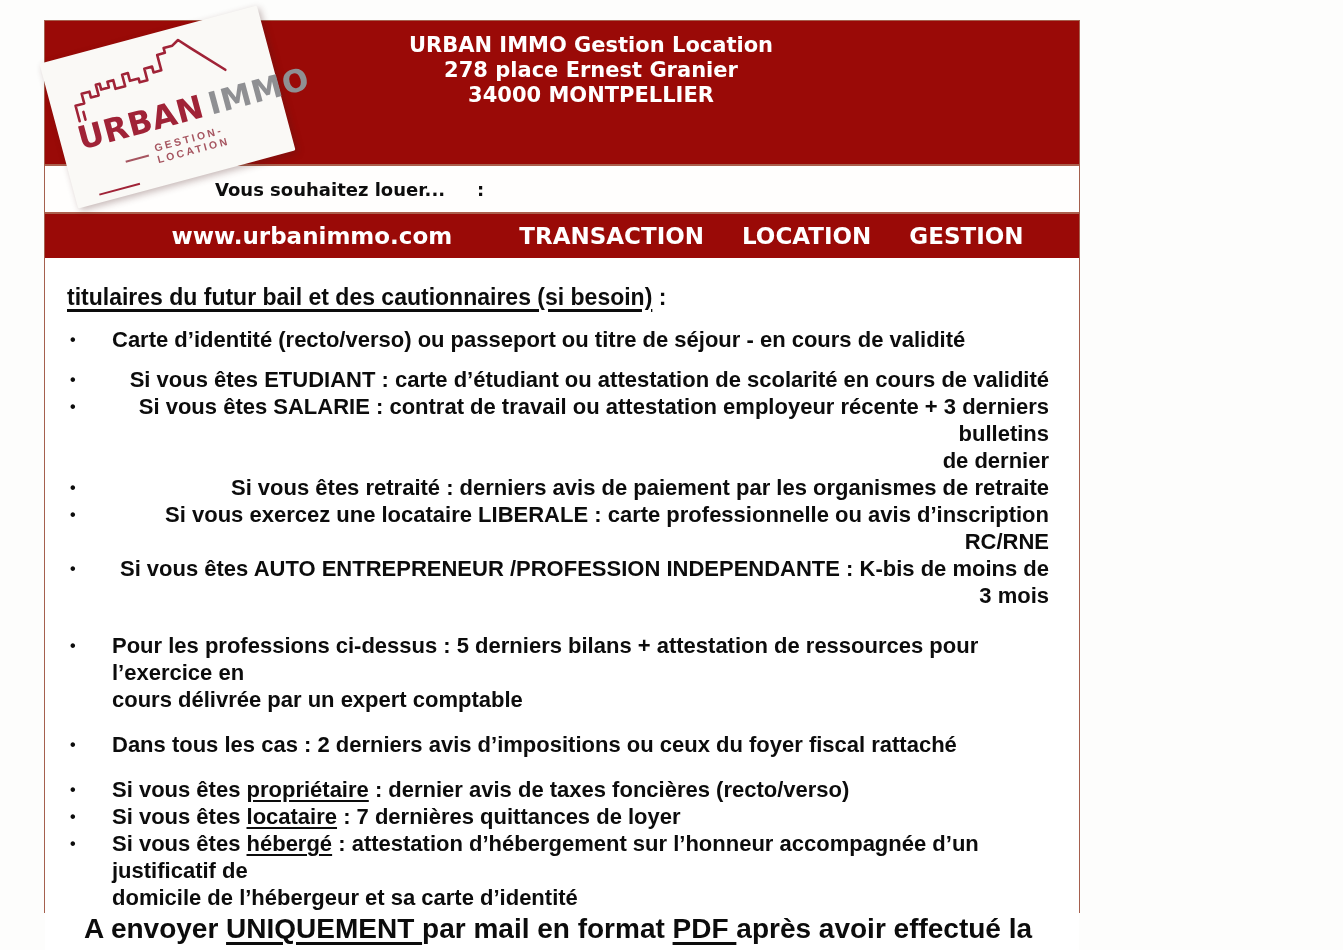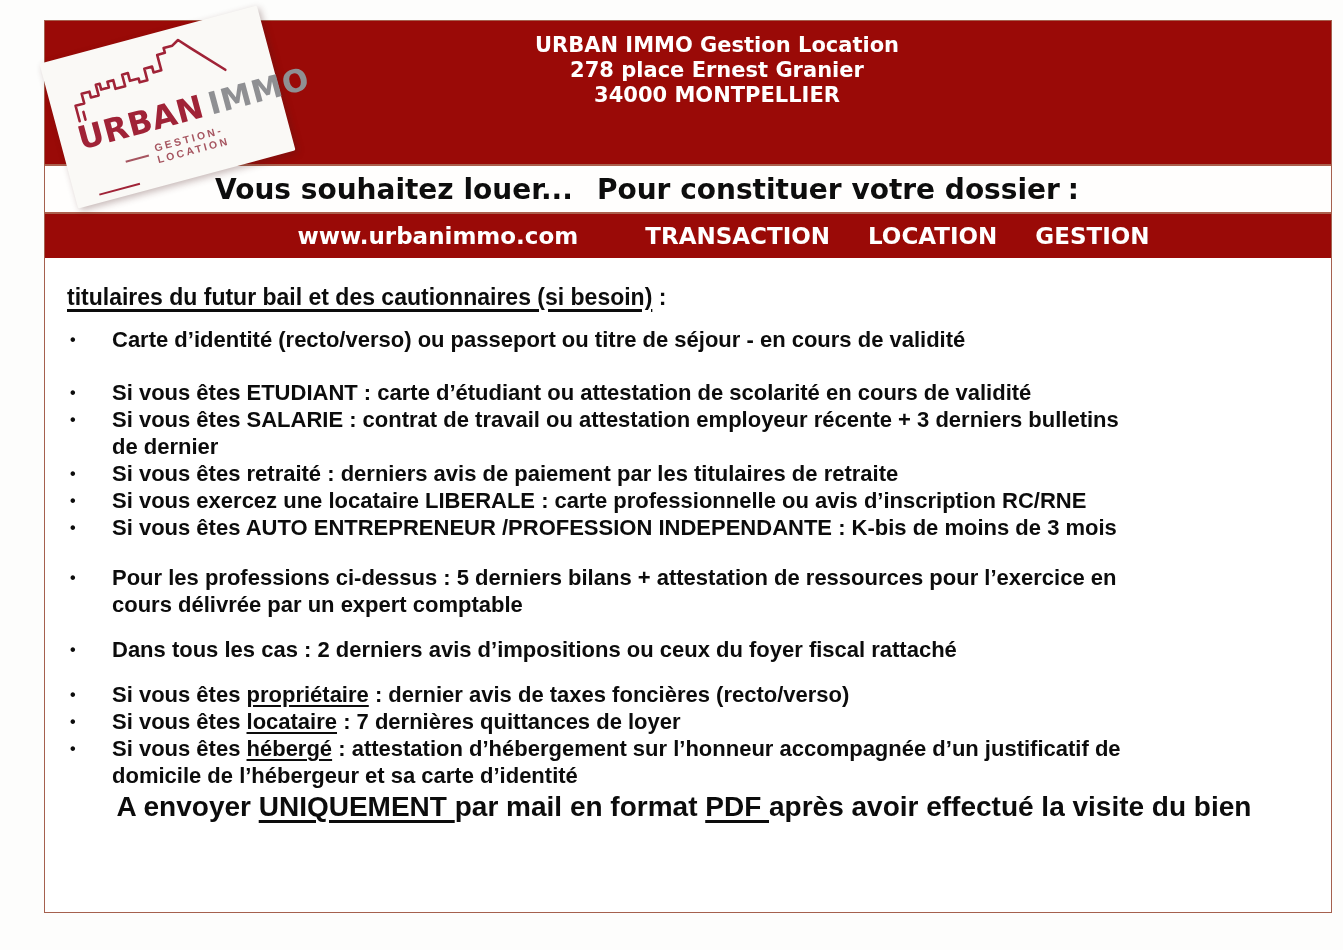--- a/index.html
+++ b/index.html
@@ -3,41 +3,41 @@
 <meta charset="utf-8">
 <style>
   html,body{margin:0;padding:0;}
   body{
     width:1343px;height:950px;position:relative;overflow:hidden;
     background:#fdfdfc;
     font-family:"Liberation Sans", sans-serif;
     -webkit-font-smoothing:antialiased;
   }
   .doc-box{
-    position:absolute;left:44px;top:20px;width:1288px;height:893px;
+    position:absolute;left:44px;top:20px;width:1036px;height:893px;
     border:1px solid #a5604e;box-sizing:border-box;background:#f0abfc;
     display:flex;flex-direction:column;
   }
   
   .band-red{background:#9a0a07;color:#ffffff;}
   .top-band{
     height:131px;flex:0 0 auto;text-align:center;
     padding:12px 0 0 58px;box-sizing:content-box;
     font-family:"DejaVu Sans", sans-serif;font-weight:bold;
     font-size:21px;line-height:25px;
   }
   .top-band .phone{margin-top:19px;}
   
   .band-white{
     flex:0 0 auto;height:46px;background:#fffefd;
     border-top:2px solid #ab604d;border-bottom:2px solid #ab604d;
     display:flex;align-items:center;justify-content:flex-start;
     padding-left:170px;
     font-family:"DejaVu Sans", sans-serif;font-weight:bold;
-    font-size:28px;color:#0d0d0d;white-space:pre;
+    font-size:18px;color:#0d0d0d;white-space:pre;
   }
   .band-white .gap{display:inline-block;width:24px;}
   .band-white .colon{margin-left:8px;}
   
   .nav-band{
     flex:0 0 auto;height:44px;display:flex;align-items:center;justify-content:center;
     padding-left:90px;
     font-family:"DejaVu Sans", sans-serif;font-weight:bold;font-size:23px;
   }
   .nav-band .website{margin-right:48px;}
@@ -45,21 +45,21 @@
   
   .content{
     flex:1 1 auto;background:#ffffff;color:#0c0c0c;
     padding:24px 30px 0 22px;box-sizing:border-box;
     font-weight:bold;
   }
   .intro{font-size:23px;line-height:30px;}
   .ul-head{text-decoration:underline;text-decoration-thickness:2.5px;text-underline-offset:4px;}
   .group{margin:0;}
   .g1{margin-top:14px;}
-  .g2{margin-top:26px;}
+  .g2{margin-top:13px;text-align:right;}
   .g3{margin-top:23px;}
   .g4{margin-top:18px;}
   .g5{margin-top:18px;}
   .li{
     position:relative;padding-left:45px;
     font-size:22px;line-height:27px;
   }
   .li::before{
     content:"\2022";position:absolute;left:3px;top:0px;
     font-size:16px;line-height:27px;
@@ -99,21 +99,21 @@
 
 <div class="doc-box">
 
   <div class="band-red top-band">
     <div>URBAN IMMO Gestion Location</div>
     <div>278 place Ernest Granier</div>
     <div>34000 MONTPELLIER</div>
   </div>
 
   <div class="band-white">
-    <span>Vous souhaitez louer...</span><span class="gap"></span><span>Pour constituer votre dossier</span><span class="colon">:</span>
+    <span>Vous souhaitez louer...</span><span class="gap"></span><span class="colon">:</span>
   </div>
 
   <div class="band-red nav-band">
     <span class="website">www.urbanimmo.com</span>
     <span class="nav-item">TRANSACTION</span>
     <span class="nav-item">LOCATION</span>
     <span class="nav-item">GESTION</span>
   </div>
 
   <div class="content">
@@ -125,21 +125,21 @@
     <div class="group g1">
       <div class="li"><span>Carte d’identité (recto/verso) ou passeport ou titre de séjour - en cours de validité</span></div>
     </div>
 
     <div class="group g2">
       <div class="li"><span>Si vous êtes ETUDIANT : carte d’étudiant ou attestation de scolarité en cours de validité</span></div>
       <div class="li">
         <div>Si vous êtes SALARIE : contrat de travail ou attestation employeur récente + 3 derniers bulletins</div>
         <div>de dernier</div>
       </div>
-      <div class="li"><span>Si vous êtes retraité : derniers avis de paiement par les titulaires de retraite</span></div>
+      <div class="li"><span>Si vous êtes retraité : derniers avis de paiement par les organismes de retraite</span></div>
       <div class="li"><span>Si vous exercez une locataire LIBERALE : carte professionnelle ou avis d’inscription RC/RNE</span></div>
       <div class="li"><span>Si vous êtes AUTO ENTREPRENEUR /PROFESSION INDEPENDANTE : K-bis de moins de 3 mois</span></div>
     </div>
 
     <div class="group g3">
       <div class="li">
         <div>Pour les professions ci-dessus : 5 derniers bilans + attestation de ressources pour l’exercice en</div>
         <div>cours délivrée par un expert comptable</div>
       </div>
     </div>

